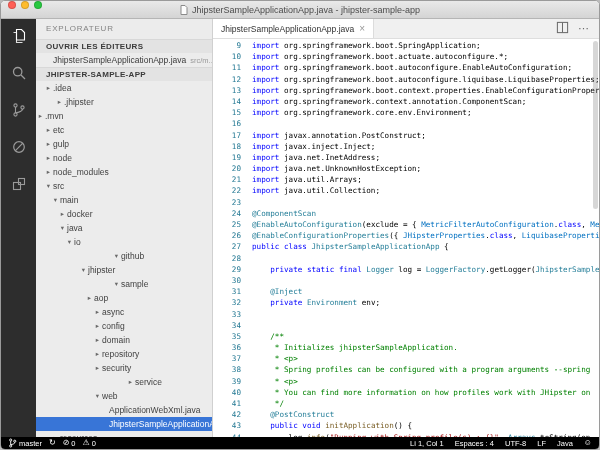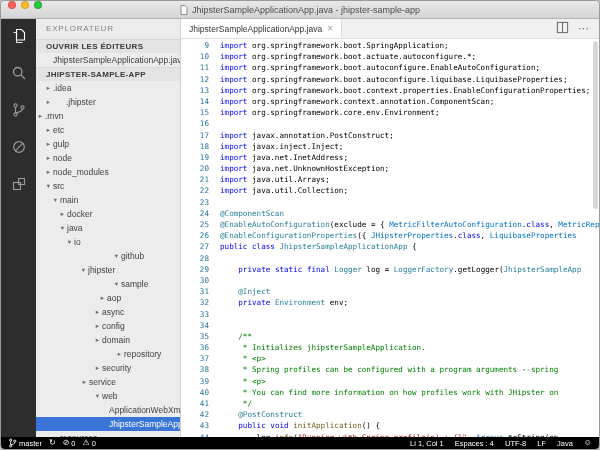--- a/index.html
+++ b/index.html
@@ -10,21 +10,21 @@
   .traffic{display:flex;gap:5px;margin-left:7px;z-index:2}
   .light{width:8px;height:8px;border-radius:50%;border:1px solid rgba(0,0,0,.15)}
   .light.red{background:#ff5f57}.light.yellow{background:#febc2e}.light.green{background:#28c840}
   .title-center{position:absolute;left:0;right:0;top:0;bottom:0;display:flex;align-items:center;justify-content:center;gap:4px;font-size:9px;color:#4c4c4c}
   
   .main{flex:1;display:flex;overflow:hidden;min-height:0}
   .activitybar{width:35px;flex:none;background:#2d2d2d;display:flex;flex-direction:column;align-items:center;padding-top:8px;gap:19px}
   .ab-item{width:18px;height:18px;color:#9a9a9a;display:flex;align-items:center;justify-content:center}
   .ab-item.active{color:#ffffff}
   
-  .sidebar{width:145px;flex:none;background:#ececec;border-right:1px solid #d0d0d0;display:flex;flex-direction:column;overflow:hidden;color:#3b3b3b}
+  .sidebar{width:177px;flex:none;background:#ececec;border-right:1px solid #d0d0d0;display:flex;flex-direction:column;overflow:hidden;color:#3b3b3b}
   .sidebar-title{height:20px;line-height:20px;flex:none;padding-left:10px;font-size:8px;color:#848484;letter-spacing:.8px}
   .section-header{height:14px;line-height:14px;flex:none;padding-left:10px;font-size:8px;font-weight:bold;color:#3b3b3b;background:#e3e3e3;border-top:1px solid #d8d8d8;letter-spacing:.3px;white-space:nowrap;overflow:hidden}
   .open-editor-item{height:14px;line-height:14px;flex:none;padding-left:17px;font-size:8.5px;white-space:nowrap;overflow:hidden;cursor:default}
   .oe-detail{color:#9a9a9a;font-size:7.5px;margin-left:4px}
   .tree{flex:1;overflow:hidden}
   .tree-row{height:14px;line-height:14px;display:flex;align-items:flex-end;font-size:8.5px;white-space:nowrap;overflow:hidden;cursor:default;color:#424242}
   .tree-row .arrow{width:9px;flex:none;font-size:6.5px;color:#6a6a6a;text-align:center}
   .tree-row.selected{background:#3875d7;color:#fff}
   .tree-row.selected .arrow{color:#fff}
   
@@ -112,21 +112,21 @@
       <div class="section-header">OUVRIR LES ÉDITEURS</div>
       <div class="open-editor-item">
         <span>JhipsterSampleApplicationApp.java</span><span class="oe-detail">src/m...</span>
       </div>
       <div class="section-header">JHIPSTER-SAMPLE-APP</div>
       <div class="tree" id="tree">
           <div class="tree-row" style="padding-left: 8px;">
             <span class="arrow">▸</span>
             <span>.idea</span>
           </div>
-          <div class="tree-row" style="padding-left: 8px; gap: 13px;">
+          <div class="tree-row" style="padding-left: 19px;">
             <span class="arrow">▸</span>
             <span>.jhipster</span>
           </div>
           <div class="tree-row" style="padding-left: 0;">
             <span class="arrow">▸</span>
             <span>.mvn</span>
           </div>
           <div class="tree-row" style="padding-left: 8px;">
             <span class="arrow">▸</span>
             <span>etc</span>
@@ -168,45 +168,45 @@
             <span>github</span>
           </div>
           <div class="tree-row" style="padding-left: 43px;">
             <span class="arrow">▾</span>
             <span>jhipster</span>
           </div>
           <div class="tree-row" style="padding-left: 76px;">
             <span class="arrow">▾</span>
             <span>sample</span>
           </div>
-          <div class="tree-row" style="padding-left: 62px;">
+          <div class="tree-row" style="padding-left: 49px;">
             <span class="arrow">▸</span>
             <span>aop</span>
           </div>
           <div class="tree-row" style="padding-left: 57px;">
             <span class="arrow">▸</span>
             <span>async</span>
           </div>
           <div class="tree-row" style="padding-left: 57px;">
             <span class="arrow">▸</span>
             <span>config</span>
           </div>
           <div class="tree-row" style="padding-left: 57px;">
             <span class="arrow">▸</span>
             <span>domain</span>
           </div>
-          <div class="tree-row" style="padding-left: 79px;">
+          <div class="tree-row" style="padding-left: 57px;">
             <span class="arrow">▸</span>
             <span>repository</span>
           </div>
           <div class="tree-row" style="padding-left: 57px;">
             <span class="arrow">▸</span>
             <span>security</span>
           </div>
-          <div class="tree-row" style="padding-left: 44px;">
+          <div class="tree-row" style="padding-left: 90px;">
             <span class="arrow">▸</span>
             <span>service</span>
           </div>
           <div class="tree-row" style="padding-left: 57px;">
             <span class="arrow">▾</span>
             <span>web</span>
           </div>
           <div class="tree-row" style="padding-left: 64px;">
             <span class="arrow"></span>
             <span>ApplicationWebXml.java</span>

